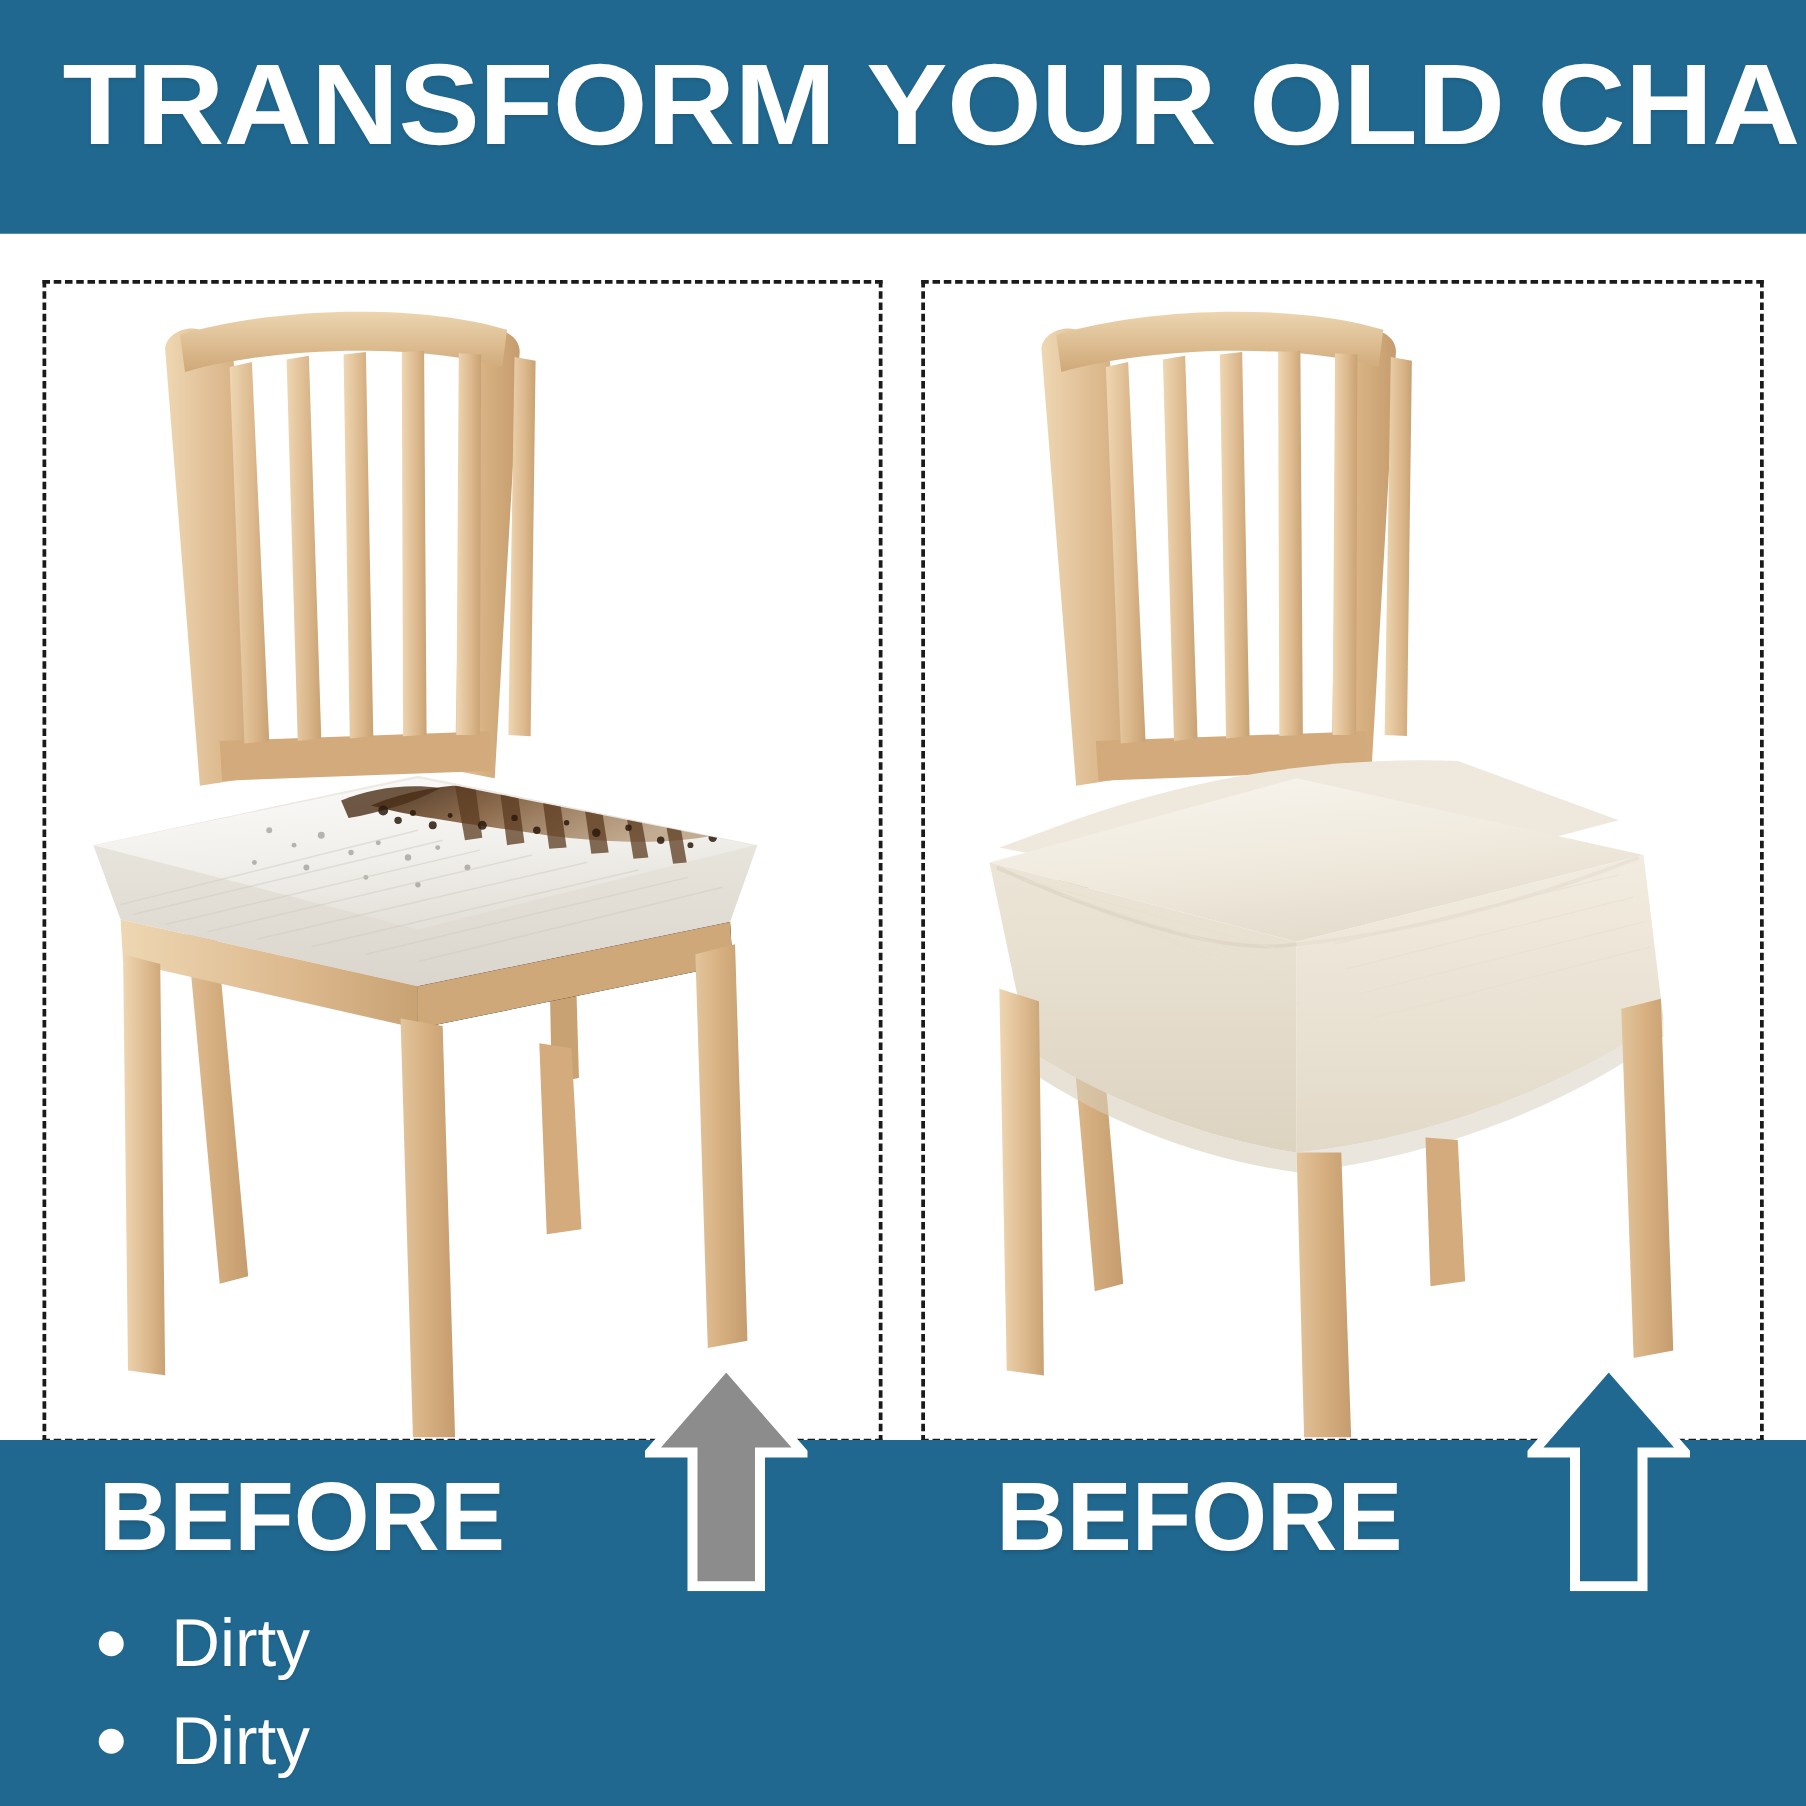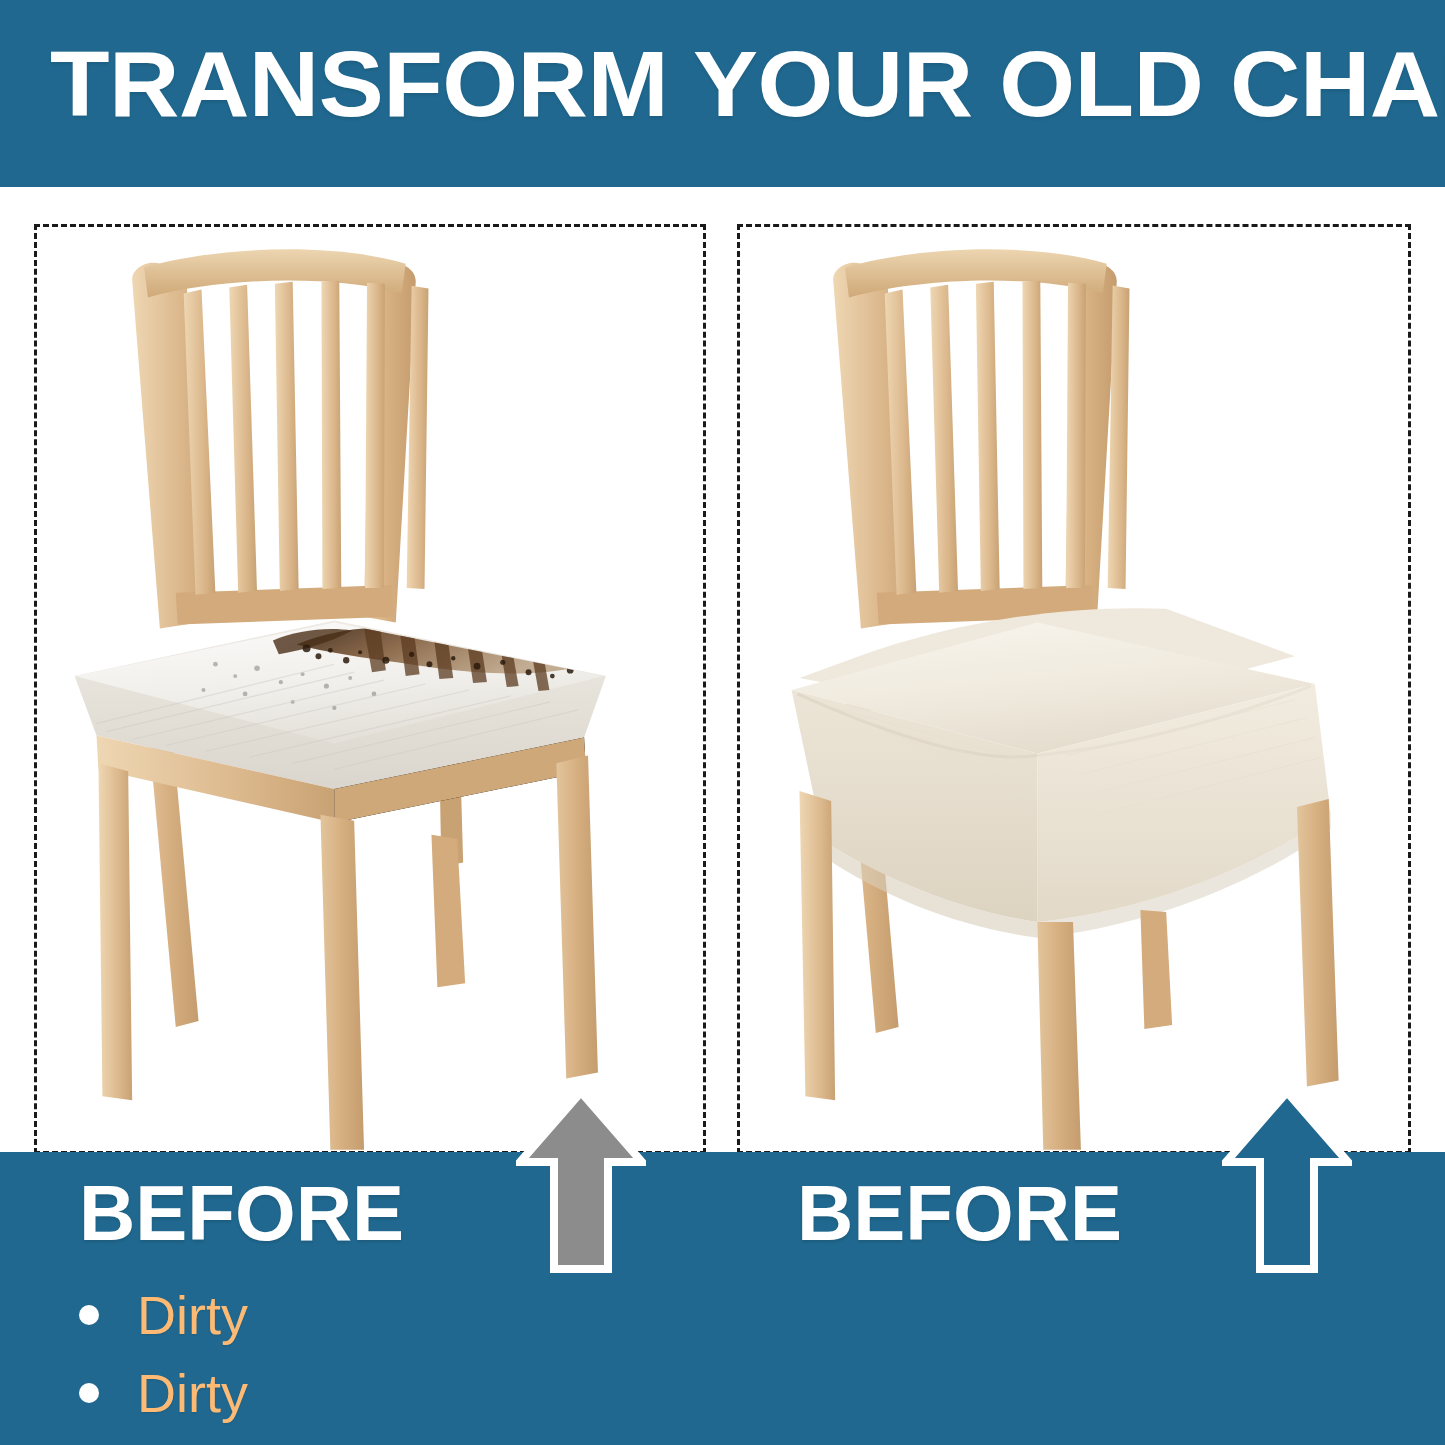--- a/index.html
+++ b/index.html
@@ -69,21 +69,21 @@
   }
   .bullet-row{
     display:flex;align-items:center;
     margin-bottom:8px;height:70px;
   }
   .bullet-dot{
     width:20px;height:20px;border-radius:50%;
     background:#ffffff;flex:0 0 auto;margin-right:38px;
   }
   .bullet-text{
-    color:#fdba74;
+    color:#ffffff;
     font-size:54px;line-height:60px;
     font-weight:normal;
     white-space:nowrap;
     text-shadow:0 1px 2px rgba(0,0,0,0.10);
   }
 
   
   .arrow{position:absolute;width:130px;height:185px;}
   .arrow svg{display:block;width:100%;height:100%;}
   .arrow-before{left:516px;top:1088px;}

